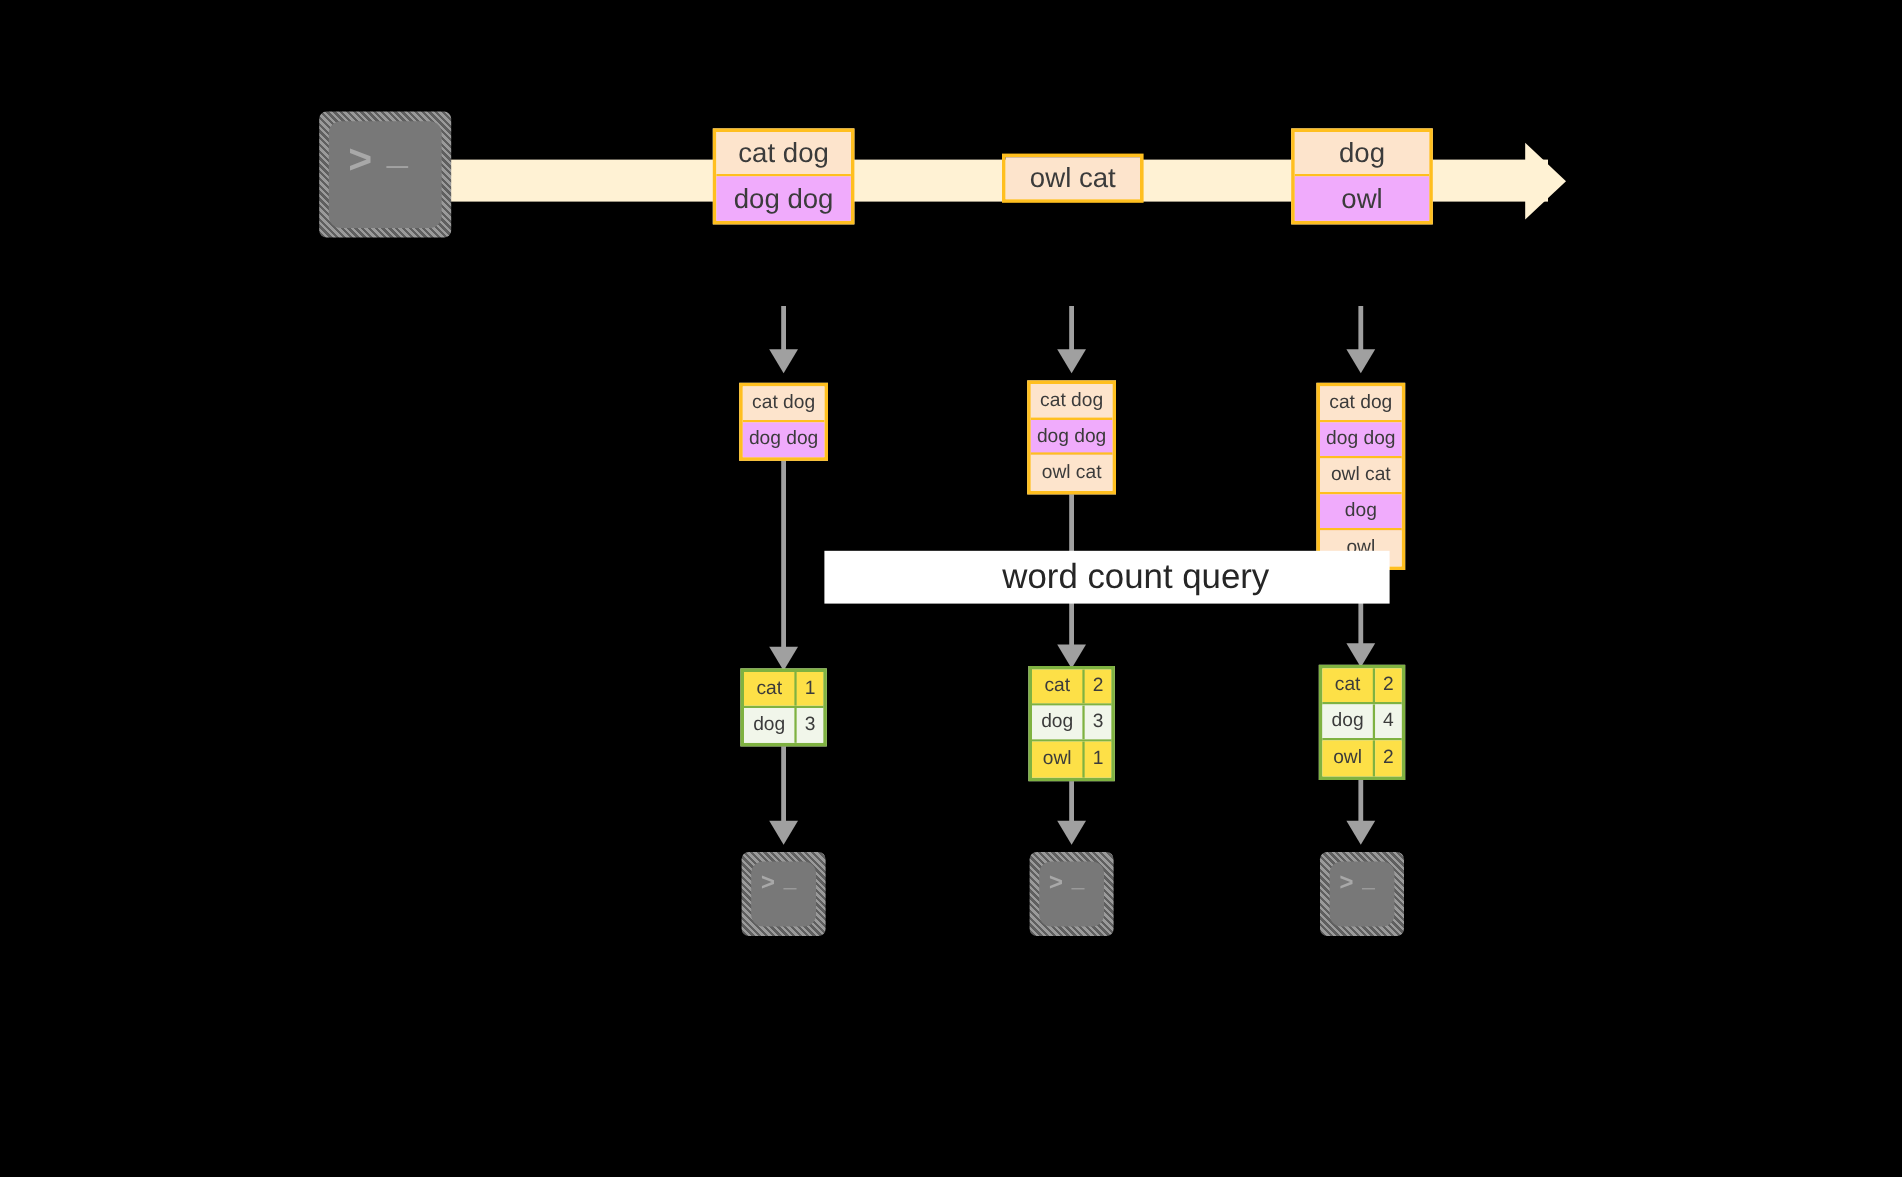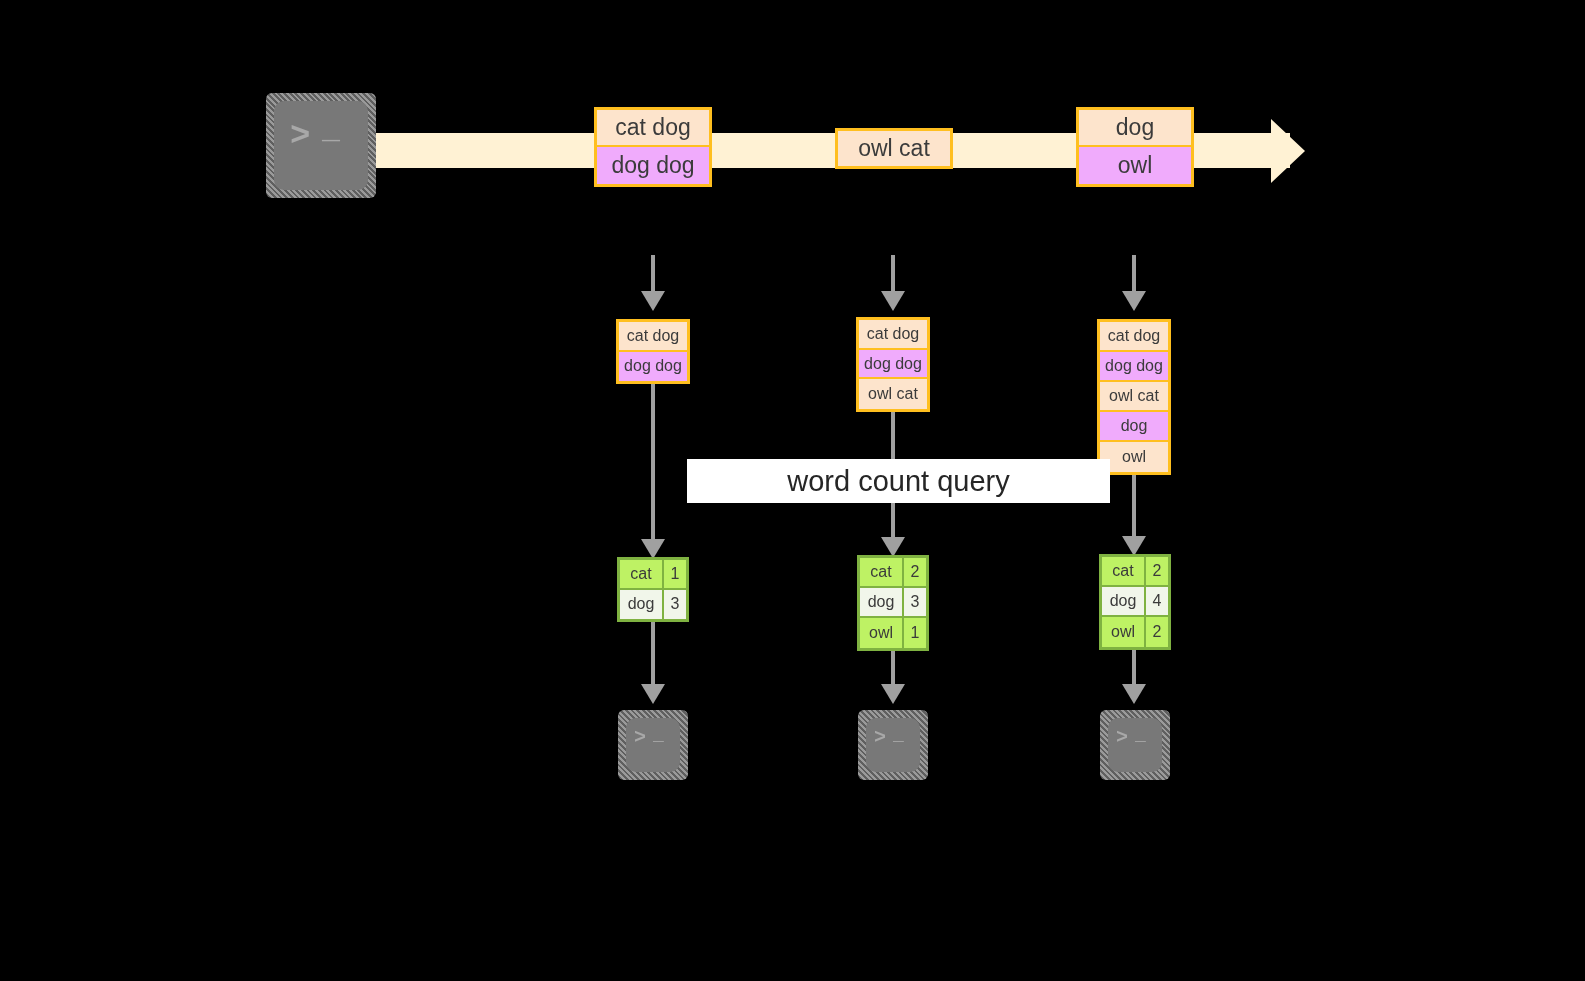--- a/index.html
+++ b/index.html
@@ -98,21 +98,21 @@
     flex-direction: column;
     z-index: 6;
   }
   .resrow {
     display: flex;
     height: 30.5px;
     border-bottom: 2px solid #7FB241;
     box-sizing: border-box;
   }
   .resrow:last-child { border-bottom: none; }
-  .resrow.dark  .cellw, .resrow.dark  .cellc { background: #bef264; }
+  .resrow.dark  .cellw, .resrow.dark  .cellc { background: #fde047; }
   .resrow.light .cellw, .resrow.light .cellc { background: #F1F6EA; }
   .cellw, .cellc {
     box-sizing: border-box;
     display: flex;
     align-items: center;
     justify-content: center;
     font-size: 16px;
     color: #3b3b3b;
   }
   .cellw { flex: 0 0 44px; border-right: 2px solid #7FB241; }
@@ -281,15 +281,15 @@
   <div class="gline" style="left:1132px; top:650px; height:37px;"></div>
   <div class="ghead" style="left:1122px; top:684px;"></div>
 
   <div class="term" style="left:1100px; top:710px; width:70px; height:70px;">
     <div class="term-inner">
       <span class="term-glyph" style="left:8px; top:10px; font-size:20px;">&gt;</span>
       <span class="term-glyph" style="left:27px; top:8px; font-size:18px;">_</span>
     </div>
   </div>
 
-  <div class="query-label" style="left:687px; top:459px; width:423px; height:44px; font-size:29px;">word count query</div>
+  <div class="query-label" style="left:687px; top:459px; width:423px; height:44px; font-size:29px;padding-left:48px;">word count query</div>
 
 </div>
 
 </body></html>

